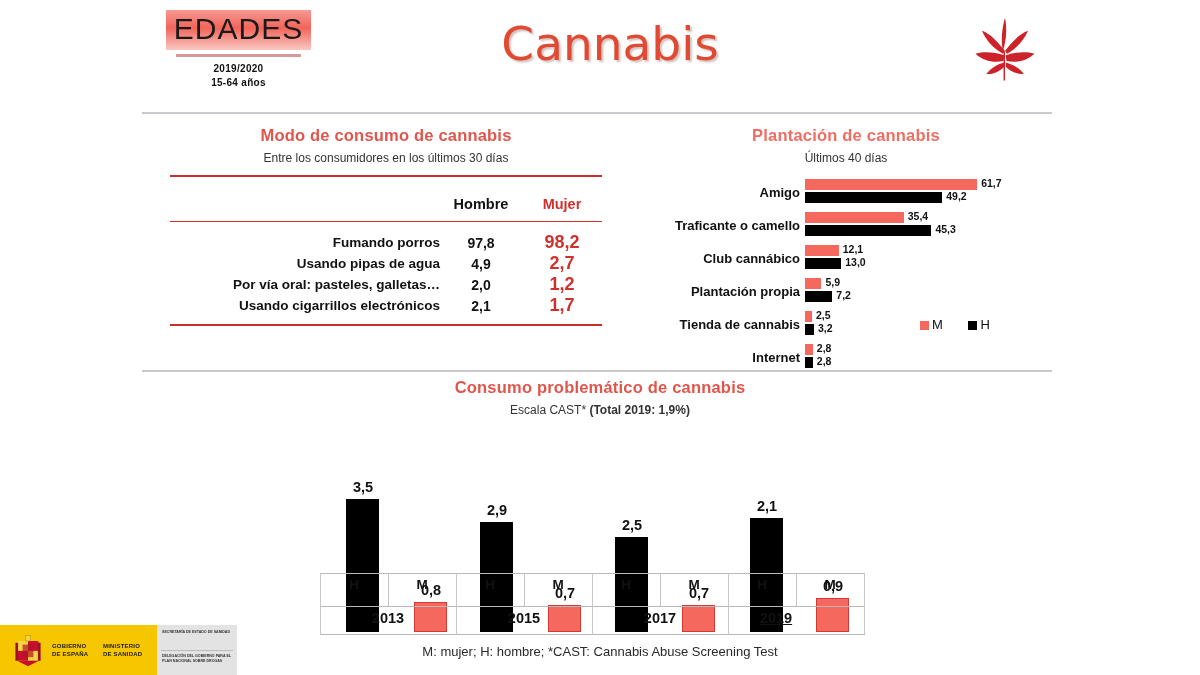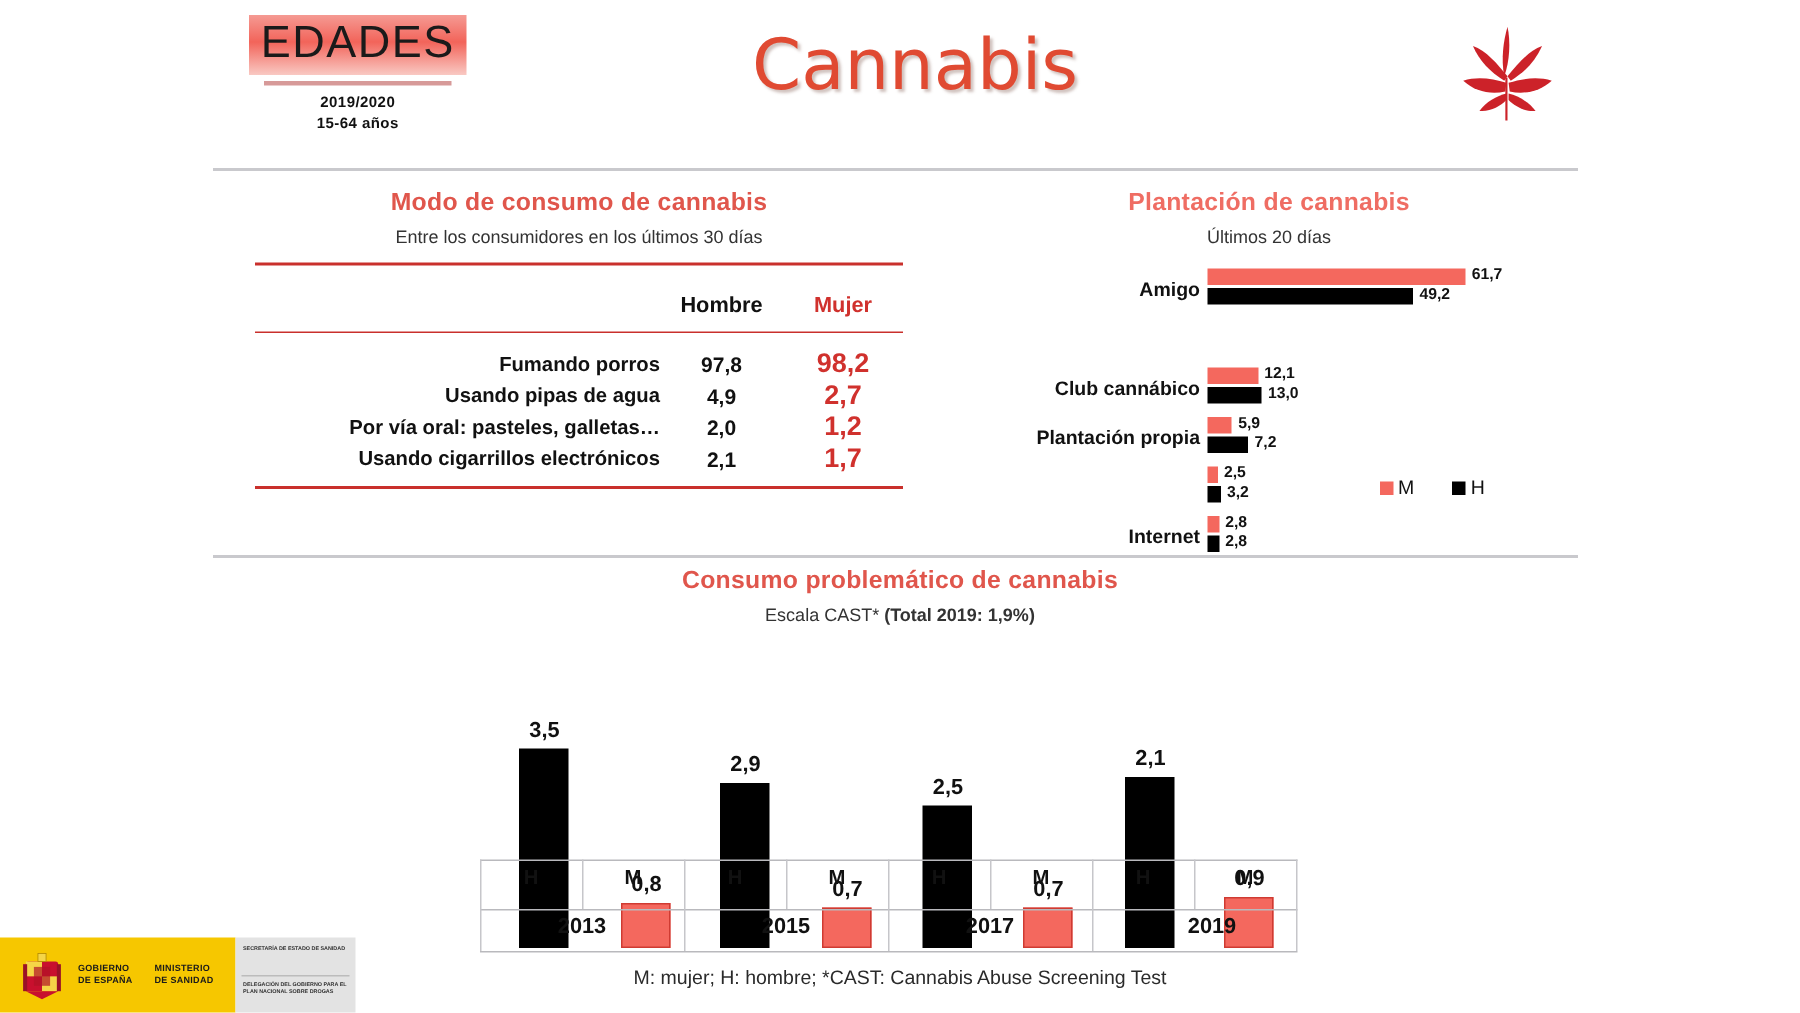--- a/index.html
+++ b/index.html
@@ -200,50 +200,60 @@
         <td class="val-m">1,7</td>
       </tr>
     </tbody>
       </table>
 
     <div class="rule-red" style="margin-top:8px;"></div>
   </div>
 
   <div class="panel-right">
     <div class="sec-title light">Plantación de cannabis</div>
-    <div class="sec-sub">Últimos 20 días</div>
+    <div class="sec-sub">Últimos 40 días</div>
     <div class="hbar-area" id="hbars">
         <div class="hrow" style="top: 0px;">
           <div class="cat">Amigo</div>
           <div class="vlabel" style="left: 341.143px; top: -2px;">61,7</div>
           <div class="vlabel" style="left: 306.268px; top: 11px;">49,2</div>
           <div class="bar-wrap">
             <div class="bar m" style="width: 172.143px;"></div>
             <div class="bar h" style="width: 137.268px;"></div>
           </div>
         </div>
+        <div class="hrow" style="top: 33px;">
+          <div class="cat">Traficante o camello</div>
+          <div class="vlabel" style="left: 267.766px; top: -2px;">35,4</div>
+          <div class="vlabel" style="left: 295.387px; top: 11px;">45,3</div>
+          <div class="bar-wrap">
+            <div class="bar m" style="width: 98.766px;"></div>
+            <div class="bar h" style="width: 126.387px;"></div>
+          </div>
+        </div>
         <div class="hrow" style="top: 66px;">
           <div class="cat">Club cannábico</div>
           <div class="vlabel" style="left: 202.759px; top: -2px;">12,1</div>
           <div class="vlabel" style="left: 205.27px; top: 11px;">13,0</div>
           <div class="bar-wrap">
             <div class="bar m" style="width: 33.759px;"></div>
             <div class="bar h" style="width: 36.27px;"></div>
           </div>
         </div>
         <div class="hrow" style="top: 99px;">
           <div class="cat">Plantación propia</div>
           <div class="vlabel" style="left: 185.461px; top: -2px;">5,9</div>
           <div class="vlabel" style="left: 196.342px; top: 11px;">7,2</div>
           <div class="bar-wrap">
             <div class="bar m" style="width: 16.461px;"></div>
             <div class="bar h" style="width: 27.342px;"></div>
           </div>
         </div>
         <div class="hrow" style="top: 132px;">
+          <div class="cat">Tienda de cannabis</div>
           <div class="vlabel" style="left: 175.975px; top: -2px;">2,5</div>
           <div class="vlabel" style="left: 177.928px; top: 11px;">3,2</div>
           <div class="bar-wrap">
             <div class="bar m" style="width: 6.975px;"></div>
             <div class="bar h" style="width: 8.928px;"></div>
           </div>
         </div>
         <div class="hrow" style="top: 165px;">
           <div class="cat">Internet</div>
           <div class="vlabel" style="left: 176.812px; top: -2px;">2,8</div>
@@ -326,21 +336,21 @@
         <div class="hm" style="left: 68px;">M</div>
         <div class="hm" style="left: 136px;">H</div>
         <div class="hm" style="left: 204px;">M</div>
         <div class="hm" style="left: 272px;">H</div>
         <div class="hm" style="left: 340px;">M</div>
         <div class="hm" style="left: 408px;">H</div>
         <div class="hm" style="left: 476px;">M</div>
         <div class="yr" style="left: 0px;">2013</div>
         <div class="yr" style="left: 136px;">2015</div>
         <div class="yr" style="left: 272px;">2017</div>
-        <div class="yr" style="left: 420px;">2019</div>
+        <div class="yr" style="left: 388px; text-decoration: underline;">2019</div>
       </div>
   </div>
 
   <div class="footnote">M: mujer; H: hombre; *CAST: Cannabis Abuse Screening Test</div>
 
   <div class="gov">
     <div class="gov-yellow"></div>
     <div class="shield">
       <svg viewBox="0 0 40 40" width="36" height="36">
         <rect x="8" y="10" width="24" height="22" rx="2" fill="#c8102e"></rect>

